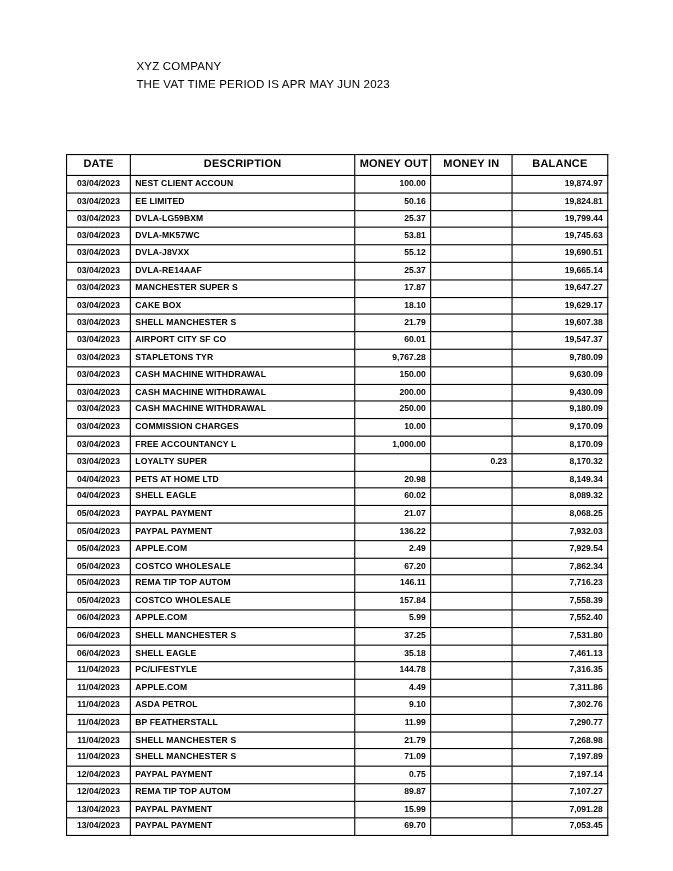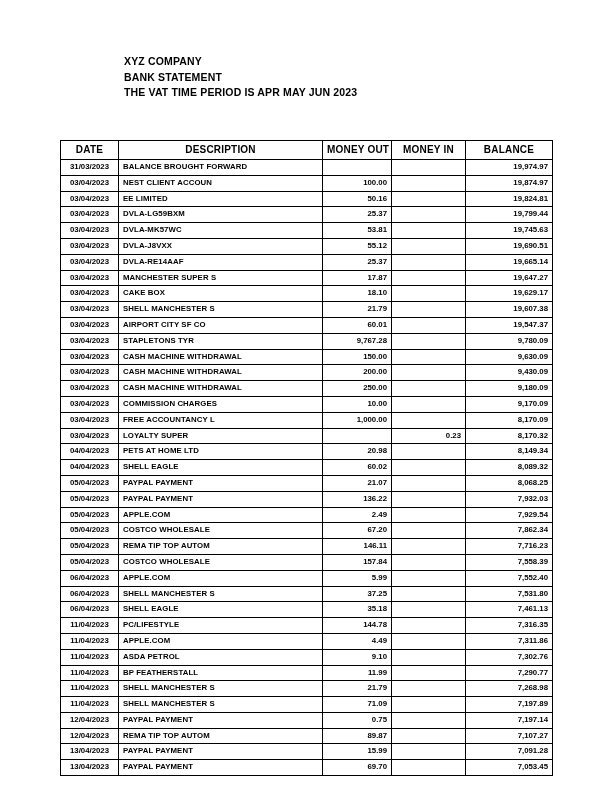--- a/index.html
+++ b/index.html
@@ -18,21 +18,21 @@
 
   
   .doc-header {
     position: absolute;
     left: 124px;
     top: 54px;
     line-height: 15.5px;
   }
   .doc-header .hline {
     font-size: 10.5px;
-    font-weight: bold;
+    font-weight: normal;
     letter-spacing: 0.15px;
     white-space: nowrap;
   }
 
   
   .stmt-table-wrap {
     position: absolute;
     left: 60px;
     top: 140px;
     width: 492px;
@@ -71,21 +71,20 @@
   td.desc  { text-align: left; letter-spacing: 0.1px; }
   td.num   { text-align: right; padding-right: 6px; }
 
   th.desc-h { text-align: left; padding-left: 5px; }
 </style>
 </head>
 <body>
 
 <div class="doc-header">
   <div class="hline">XYZ COMPANY</div>
-  <div class="hline">BANK STATEMENT</div>
   <div class="hline">THE VAT TIME PERIOD IS APR MAY JUN 2023</div>
 </div>
 
 <div class="stmt-table-wrap">
   <table class="stmt">
     <colgroup>
       <col class="c-date">
         <col class="c-desc">
         <col class="c-out">
         <col class="c-in">
@@ -95,27 +94,20 @@
       <tr>
         <th>DATE</th>
         <th class="desc-h">DESCRIPTION</th>
         <th>MONEY OUT</th>
         <th>MONEY IN</th>
         <th>BALANCE</th>
       </tr>
     </thead>
     <tbody id="stmt-body">
         <tr>
-          <td class="date">31/03/2023</td>
-          <td class="desc">BALANCE BROUGHT FORWARD</td>
-          <td class="num"></td>
-          <td class="num"></td>
-          <td class="num">19,974.97</td>
-        </tr>
-        <tr>
           <td class="date">03/04/2023</td>
           <td class="desc">NEST CLIENT ACCOUN</td>
           <td class="num">100.00</td>
           <td class="num"></td>
           <td class="num">19,874.97</td>
         </tr>
         <tr>
           <td class="date">03/04/2023</td>
           <td class="desc">EE LIMITED</td>
           <td class="num">50.16</td>

